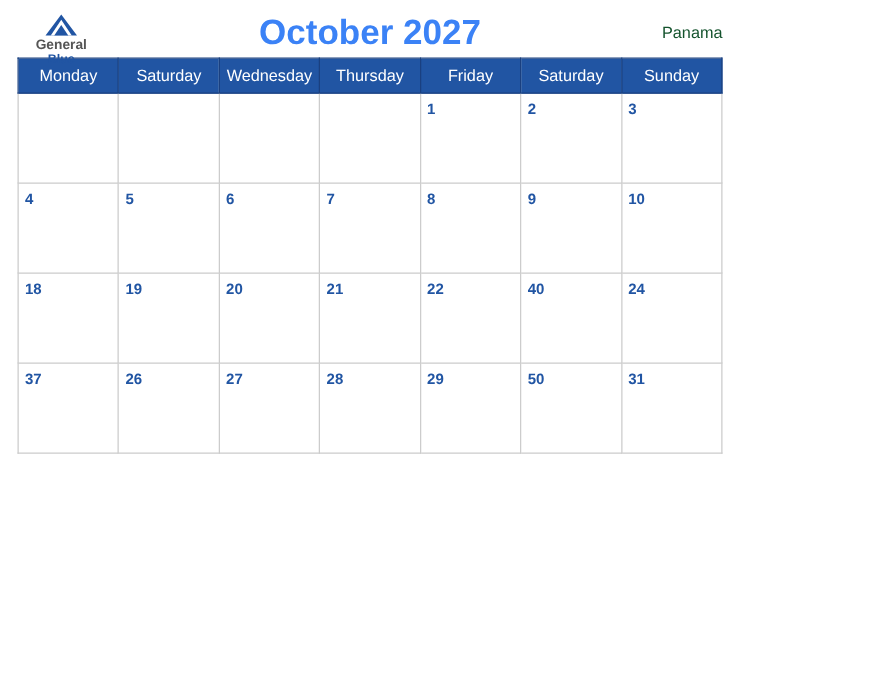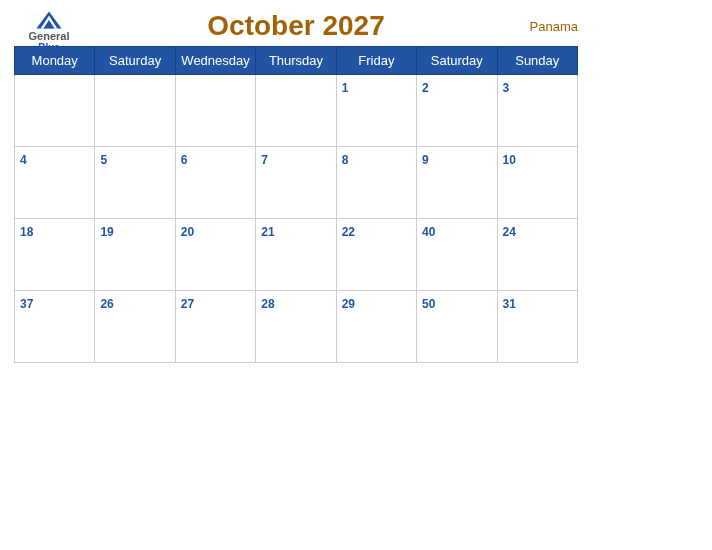--- a/index.html
+++ b/index.html
@@ -43,31 +43,31 @@
       color: #2155a3;
       font-weight: bold;
       line-height: 1.1;
     }
     .logo-icon {
       width: 28px;
       height: 20px;
     }
     .month-title {
       font-size: 28px;
-      color: #a16207;
+      color: #3b82f6;
       font-weight: bold;
       text-align: center;
     }
     .country-label {
       position: absolute;
       right: 0;
       top: 50%;
       transform: translateY(-50%);
       font-size: 13px;
-      color: #a16207;
+      color: #14532d;
       text-align: center;
     }
     .calendar-table {
       width: 100%;
       border-collapse: collapse;
       table-layout: fixed;
     }
     .calendar-table th {
       background-color: #2155a3;
       color: #fff;

